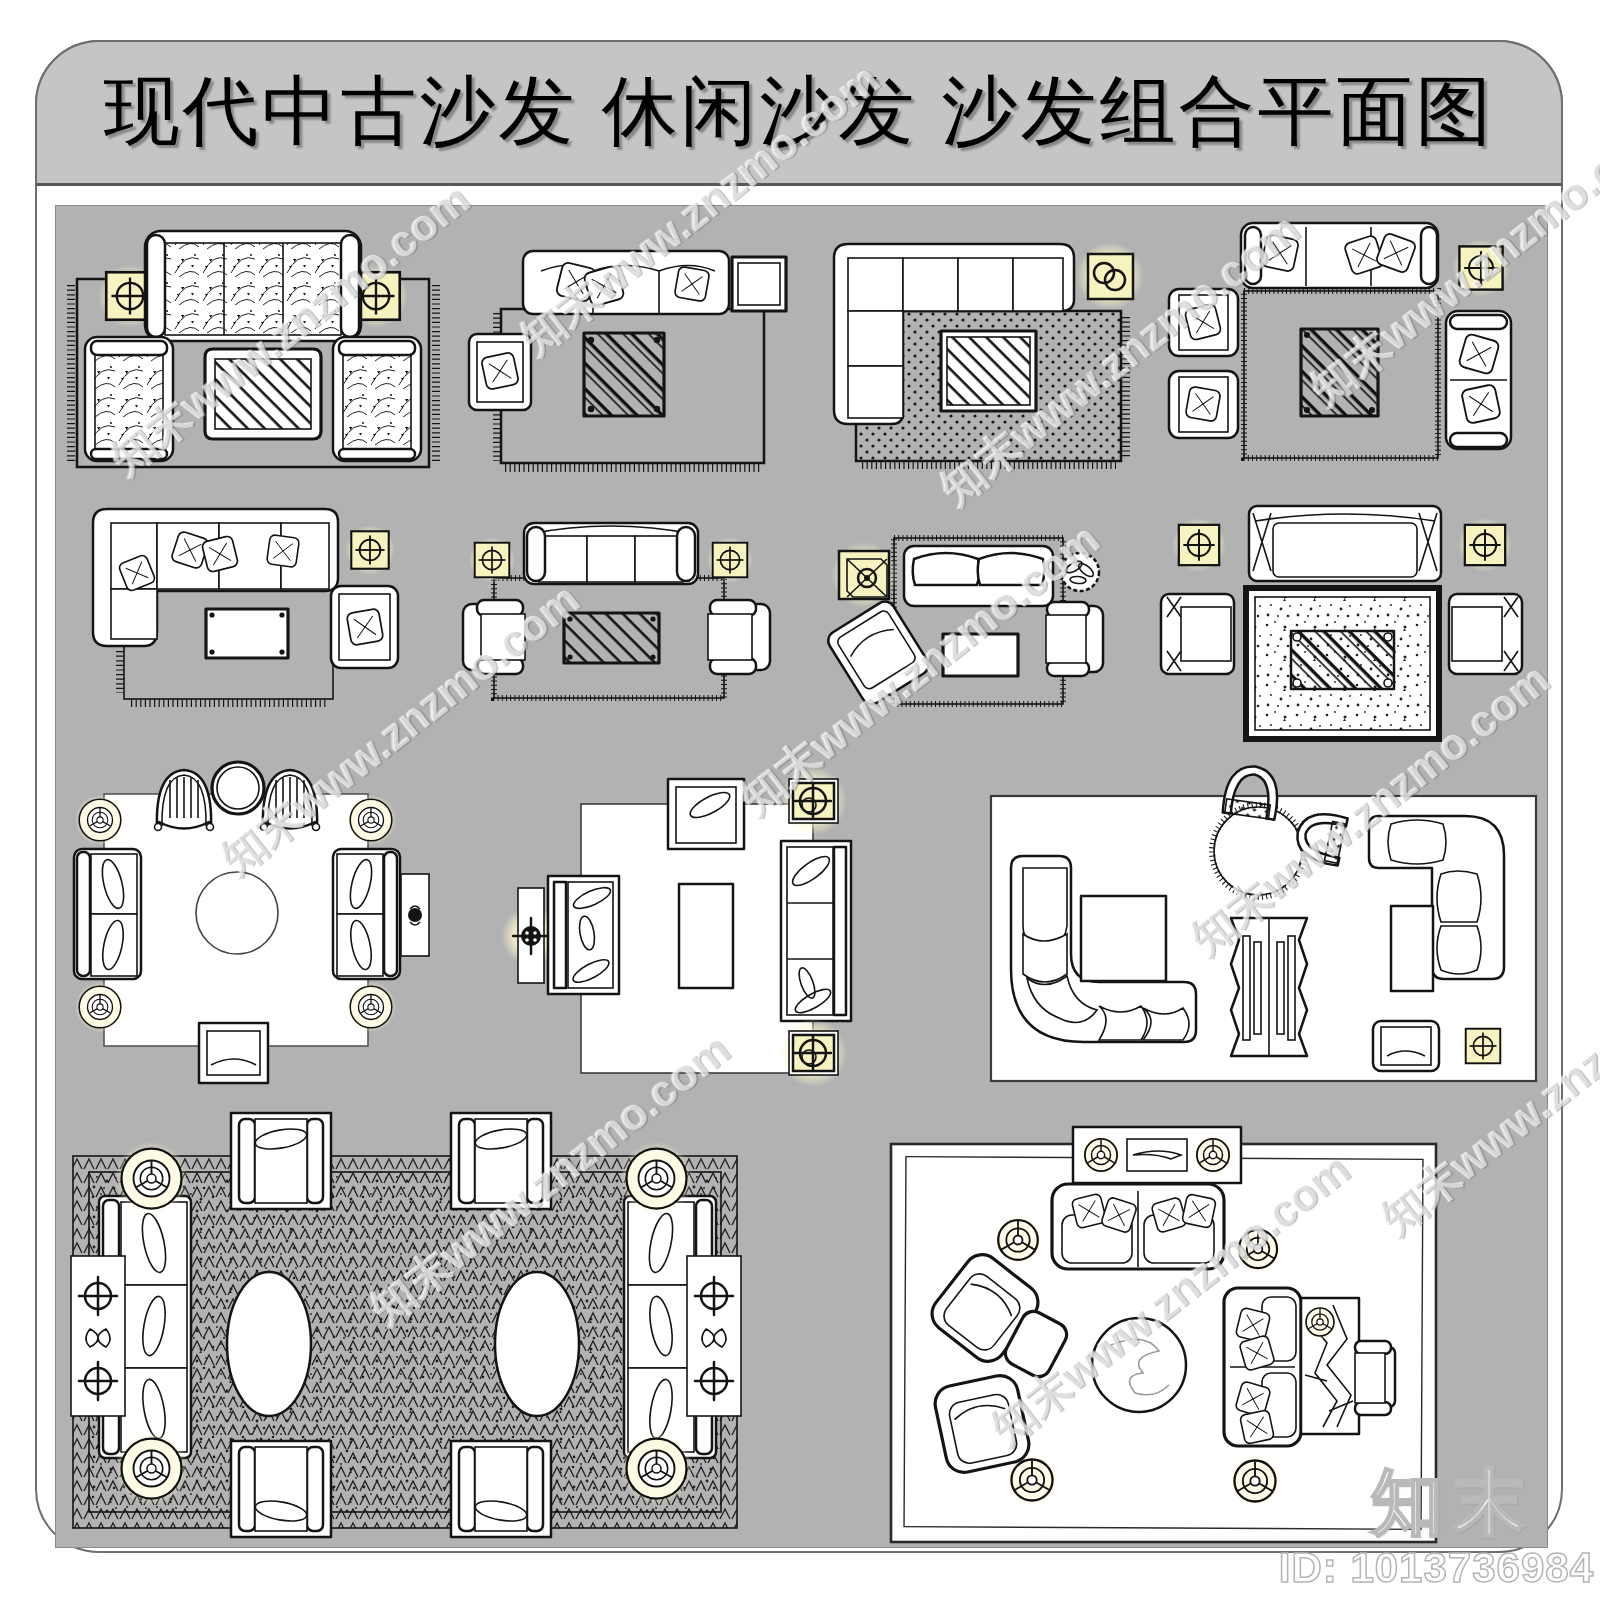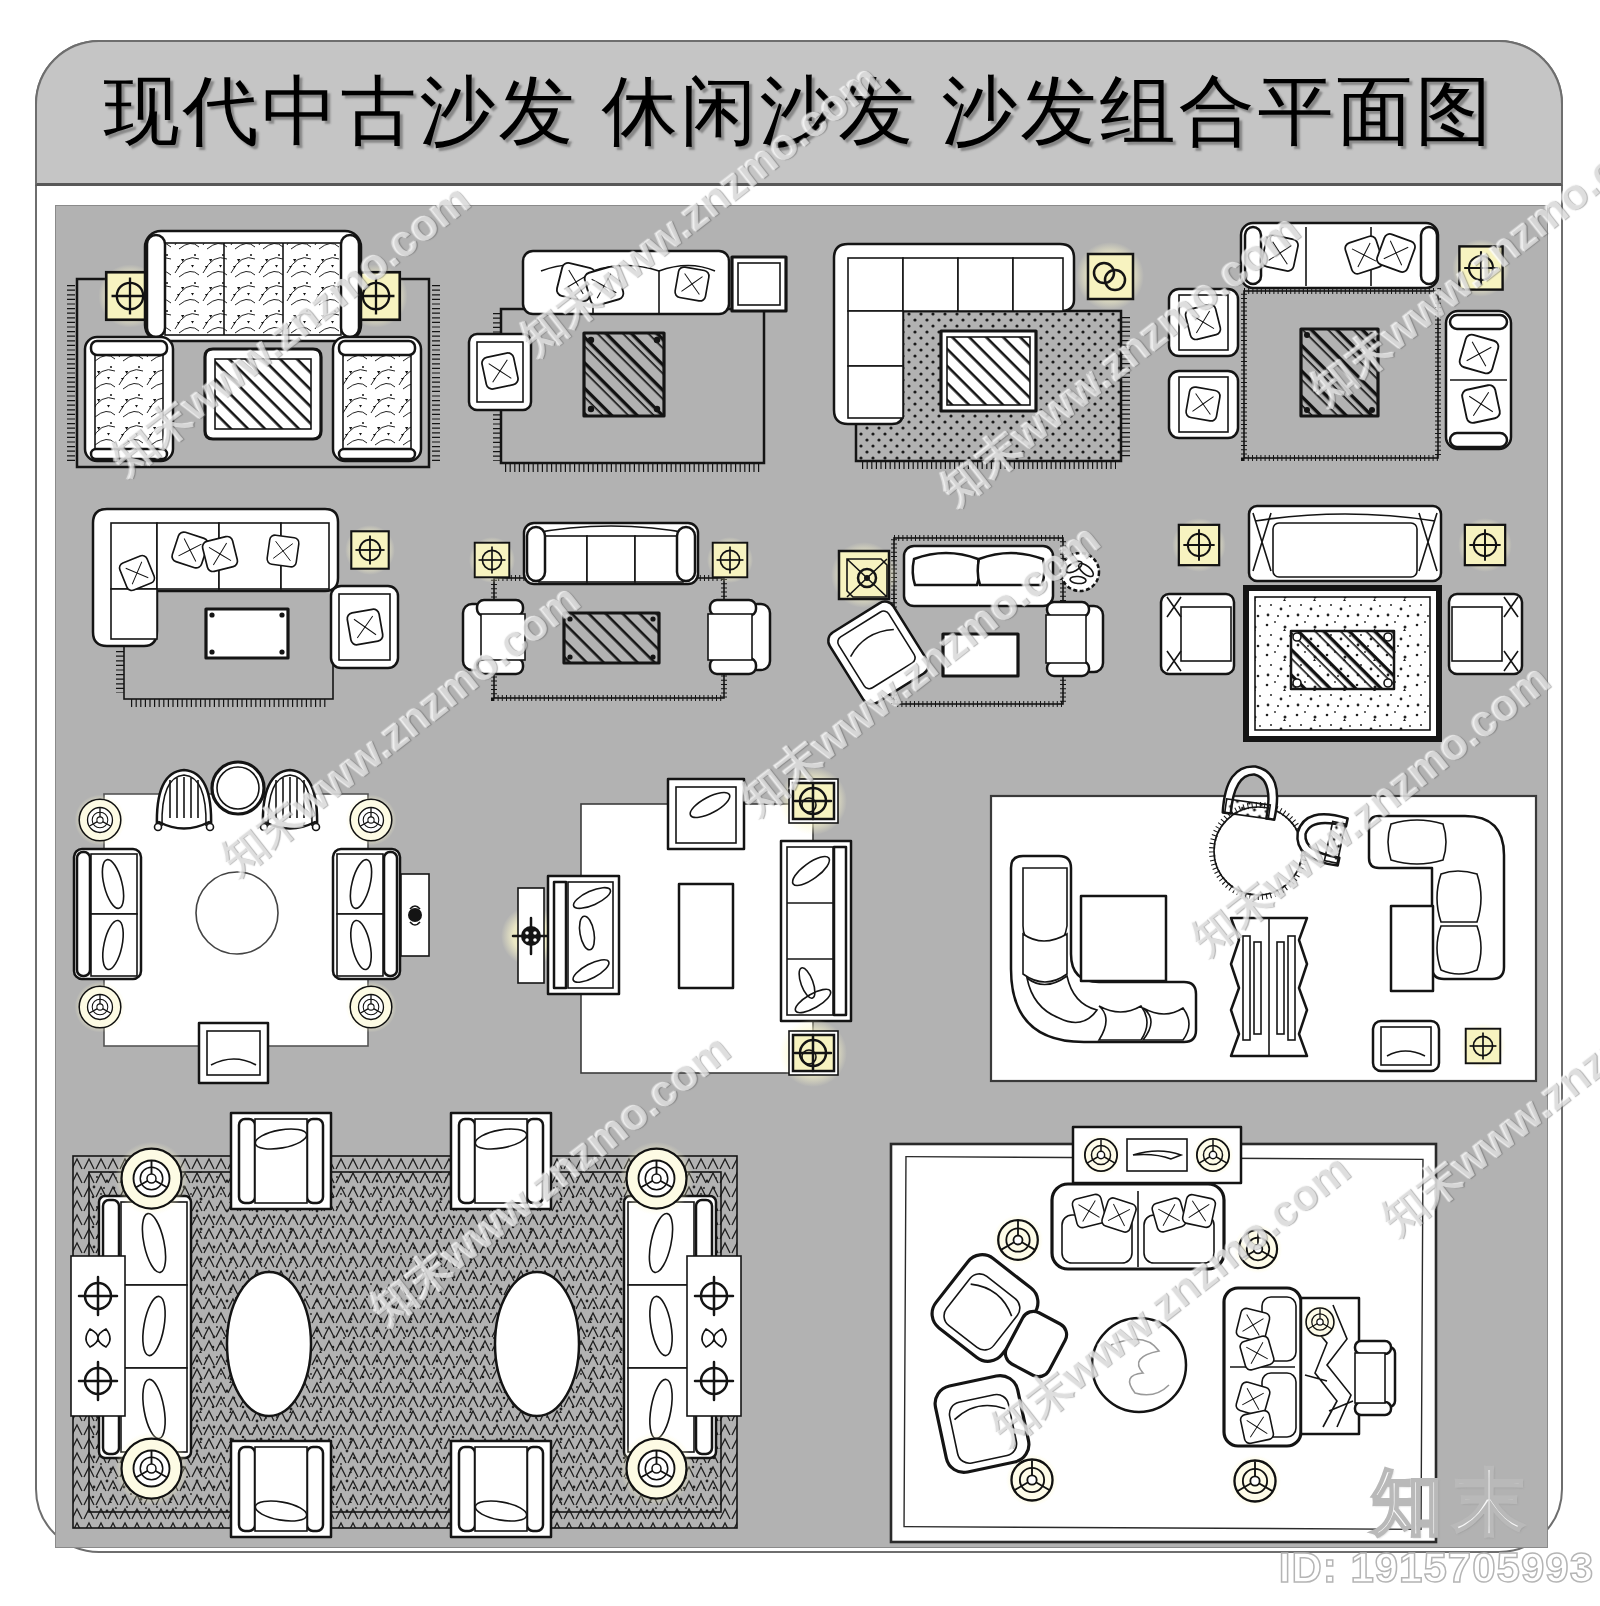--- a/index.html
+++ b/index.html
@@ -772,15 +772,15 @@
   <div class="wm" style="left:900px;top:330px">知末www.znzmo.com</div>
   <div class="wm" style="left:1270px;top:230px">知末www.znzmo.com</div>
   <div class="wm" style="left:180px;top:700px">知末www.znzmo.com</div>
   <div class="wm" style="left:700px;top:640px">知末www.znzmo.com</div>
   <div class="wm" style="left:1150px;top:780px">知末www.znzmo.com</div>
   <div class="wm" style="left:330px;top:1150px">知末www.znzmo.com</div>
   <div class="wm" style="left:950px;top:1270px">知末www.znzmo.com</div>
   <div class="wm" style="left:1340px;top:1060px">知末www.znzmo.com</div>
 
   <div class="brand-logo">知末</div>
-  <div class="asset-id">ID: 1915705993</div>
+  <div class="asset-id">ID: 1013736984</div>
 
 </div>
 
 </body></html>

